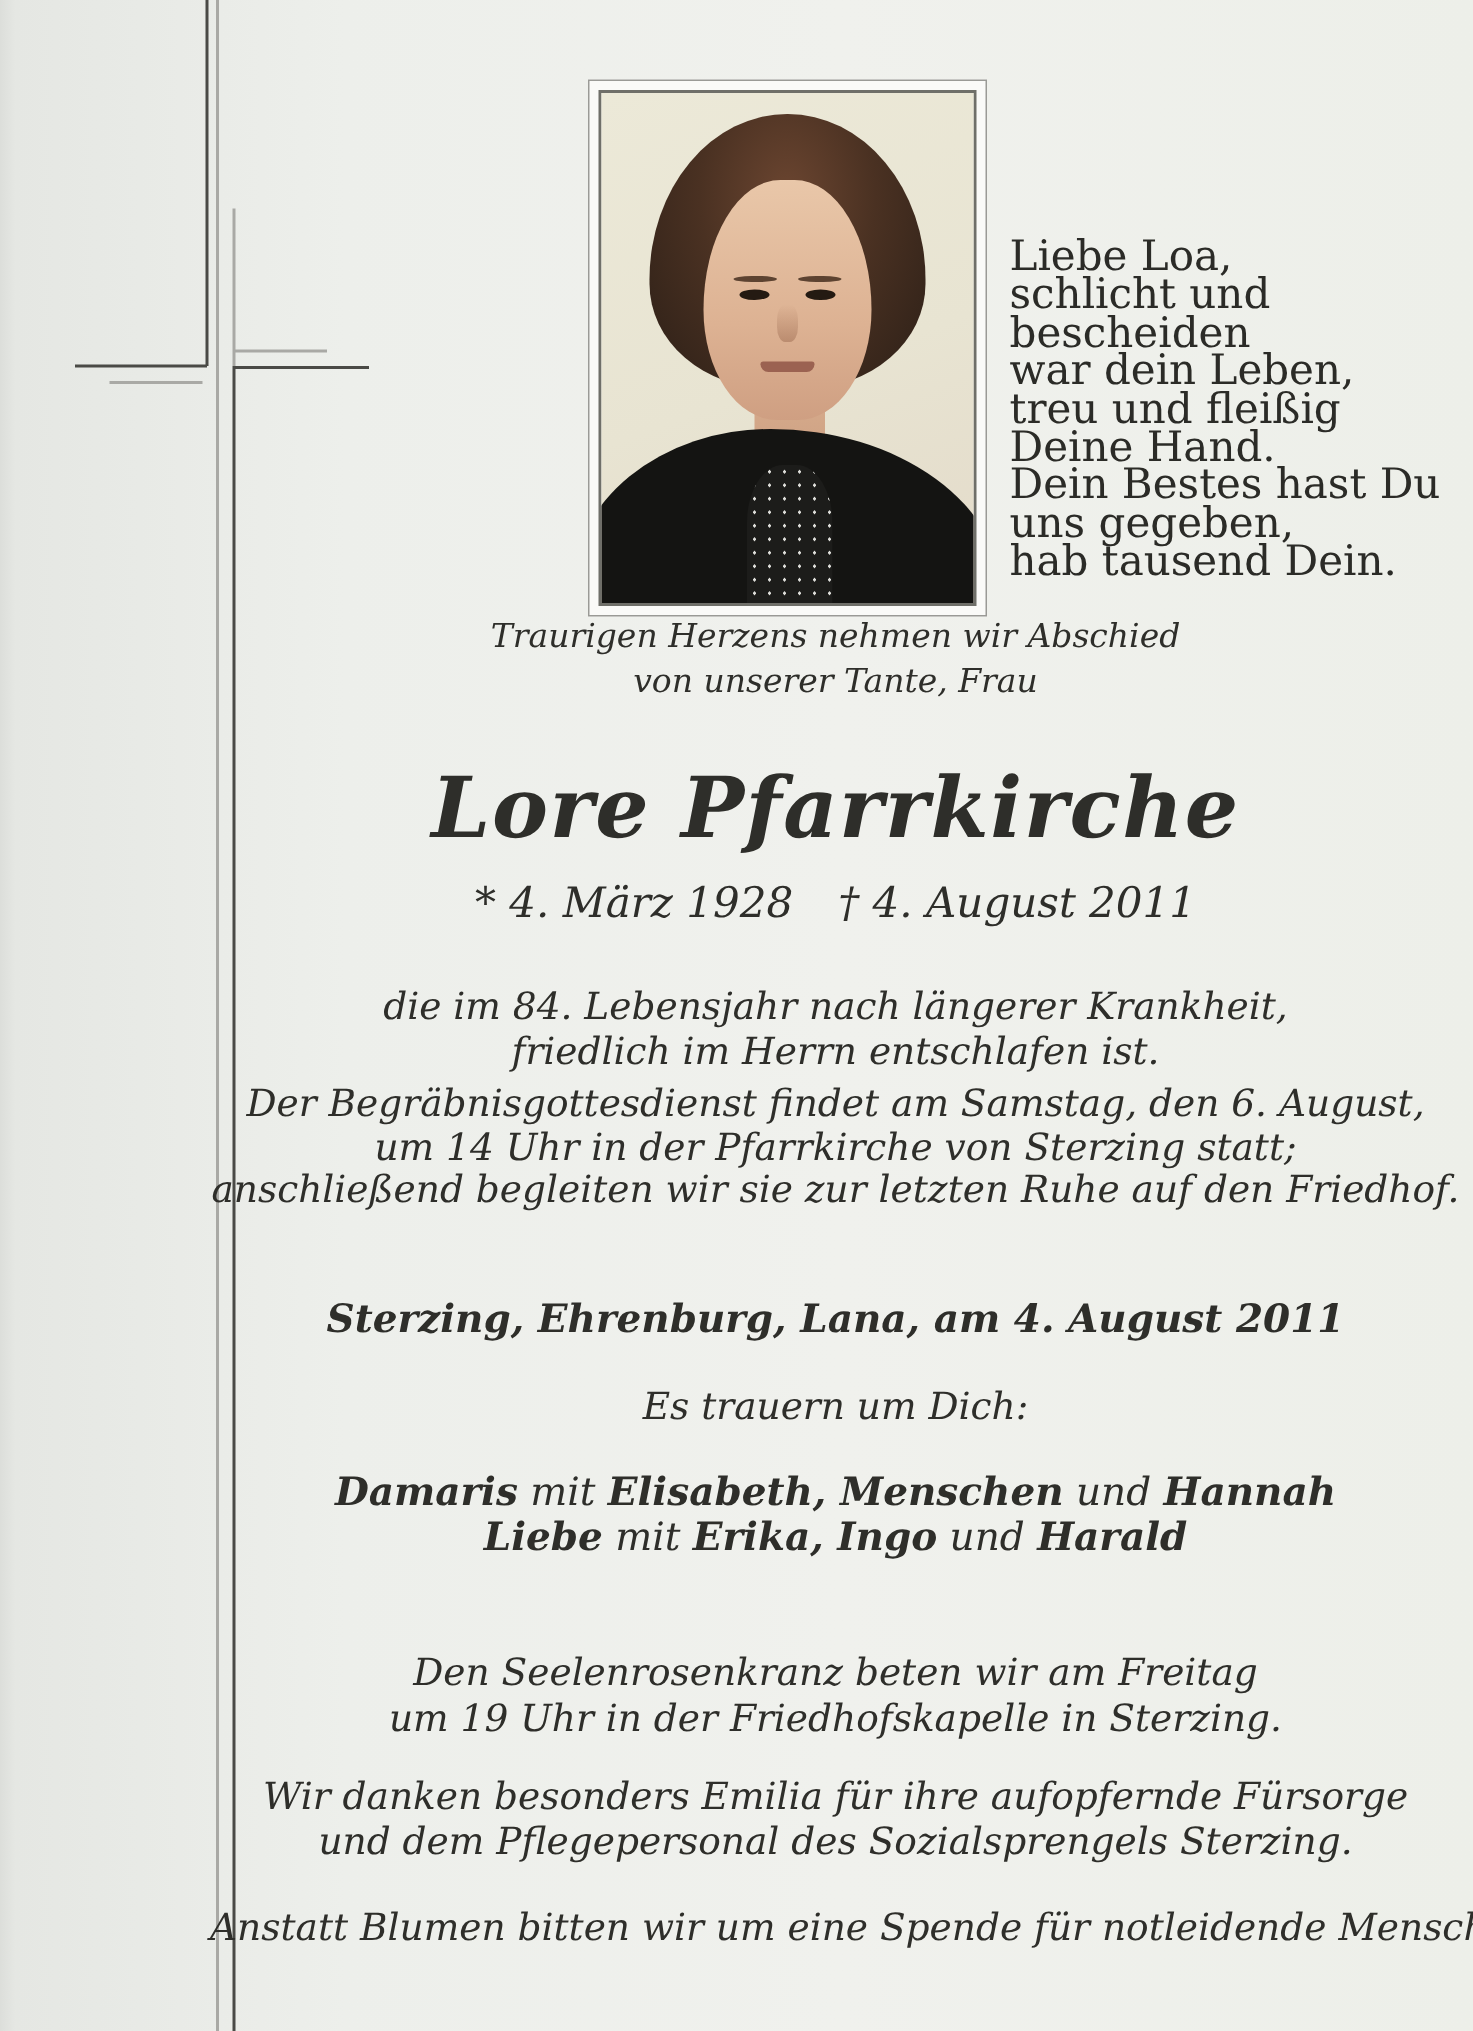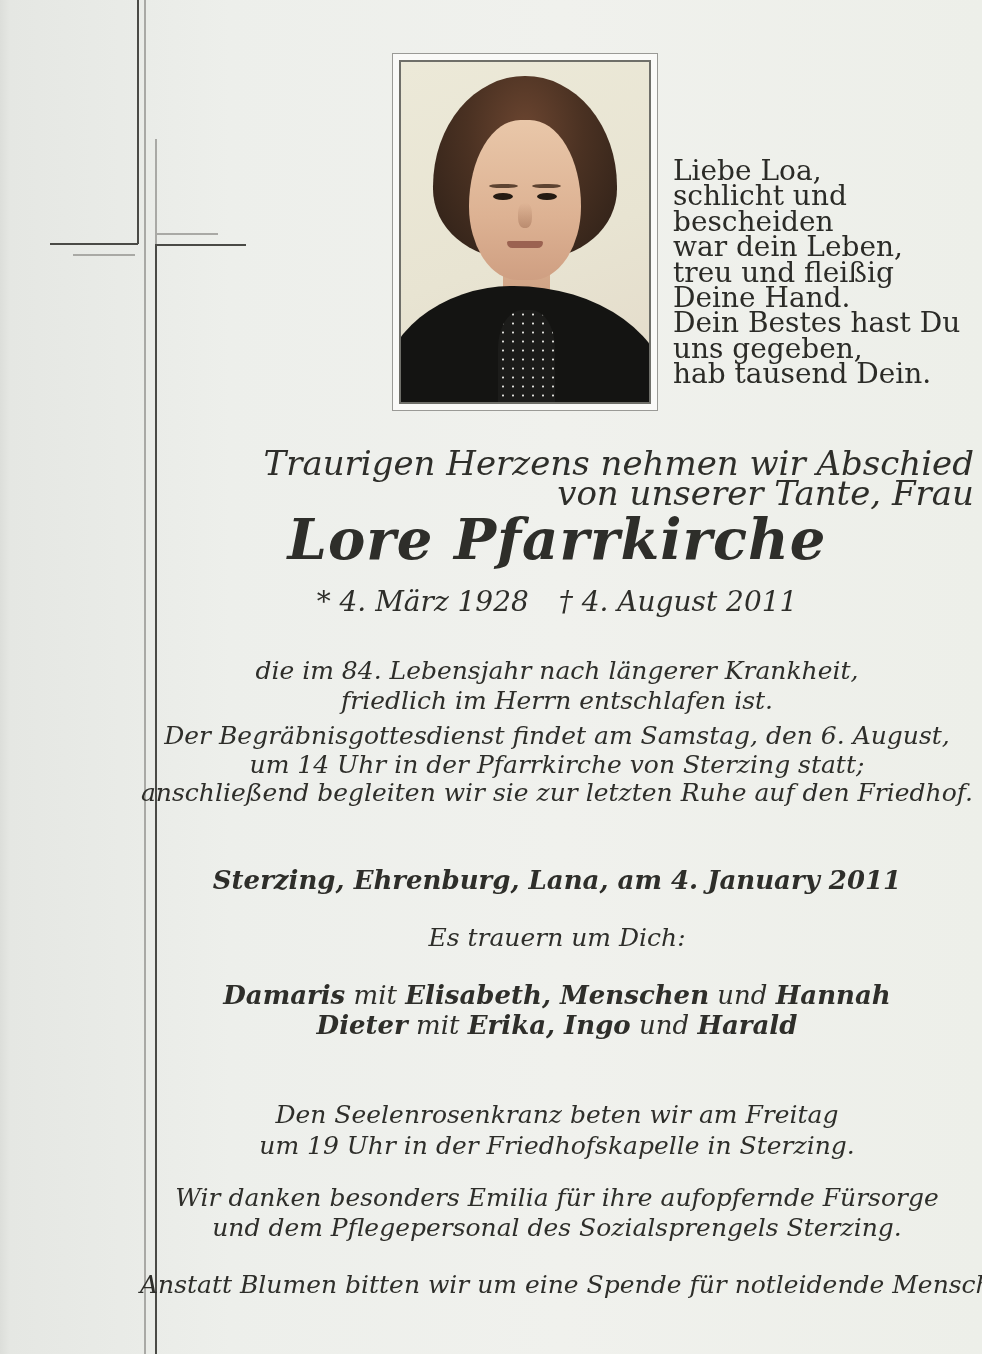--- a/index.html
+++ b/index.html
@@ -81,21 +81,21 @@
   .serif-poem{
     position:absolute;left:673px;top:158px;width:300px;
     font-size:28px;line-height:25.4px;color:#2b2b27;
     font-family:"DejaVu Serif",serif;
   }
   .script{font-family:"DejaVu Serif",serif;font-style:italic;}
   .block{
     position:absolute;left:140px;width:834px;text-align:center;
     white-space:nowrap;
   }
-  .intro{top:448px;font-size:34px;line-height:30px;text-align:right;}
+  .intro{top:410px;font-size:22px;line-height:30px;}
   .headline{top:503px;font-size:56px;line-height:72px;font-weight:bold;letter-spacing:1px;}
   .dates{top:585px;font-size:28px;}
   .dates .gap{display:inline-block;width:30px;}
   .passing{top:656px;font-size:25px;line-height:30px;}
   .funeral{top:722px;font-size:25px;line-height:28.5px;}
   .placedate{top:865px;font-size:26px;font-weight:bold;}
   .mourn-head{top:923px;font-size:25px;}
   .mourners{top:980px;font-size:26px;line-height:30px;}
   .mourners .b{font-weight:bold;}
   .rosary{top:1099px;font-size:25px;line-height:31px;}
@@ -161,27 +161,27 @@
     <div>die im 84. Lebensjahr nach längerer Krankheit,</div>
     <div>friedlich im Herrn entschlafen ist.</div>
   </div>
 
   <div class="block script funeral">
     <div>Der Begräbnisgottesdienst findet am Samstag, den 6. August,</div>
     <div>um 14 Uhr in der Pfarrkirche von Sterzing statt;</div>
     <div>anschließend begleiten wir sie zur letzten Ruhe auf den Friedhof.</div>
   </div>
 
-  <div class="block script placedate">Sterzing, Ehrenburg, Lana, am 4. January 2011</div>
+  <div class="block script placedate">Sterzing, Ehrenburg, Lana, am 4. August 2011</div>
 
   <div class="block script mourn-head">Es trauern um Dich:</div>
 
   <div class="block script mourners">
     <div><span class="b">Damaris</span><span> mit </span><span class="b">Elisabeth, Menschen</span><span> und </span><span class="b">Hannah</span></div>
-    <div><span class="b">Dieter</span><span> mit </span><span class="b">Erika, Ingo</span><span> und </span><span class="b">Harald</span></div>
+    <div><span class="b">Liebe</span><span> mit </span><span class="b">Erika, Ingo</span><span> und </span><span class="b">Harald</span></div>
   </div>
 
   <div class="block script rosary">
     <div>Den Seelenrosenkranz beten wir am Freitag</div>
     <div>um 19 Uhr in der Friedhofskapelle in Sterzing.</div>
   </div>
 
   <div class="block script thanks">
     <div>Wir danken besonders Emilia für ihre aufopfernde Fürsorge</div>
     <div>und dem Pflegepersonal des Sozialsprengels Sterzing.</div>

